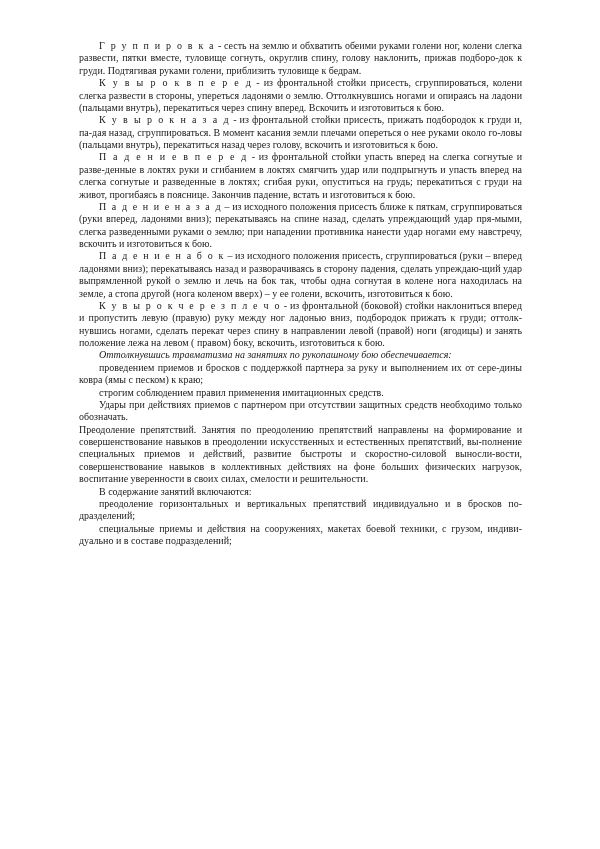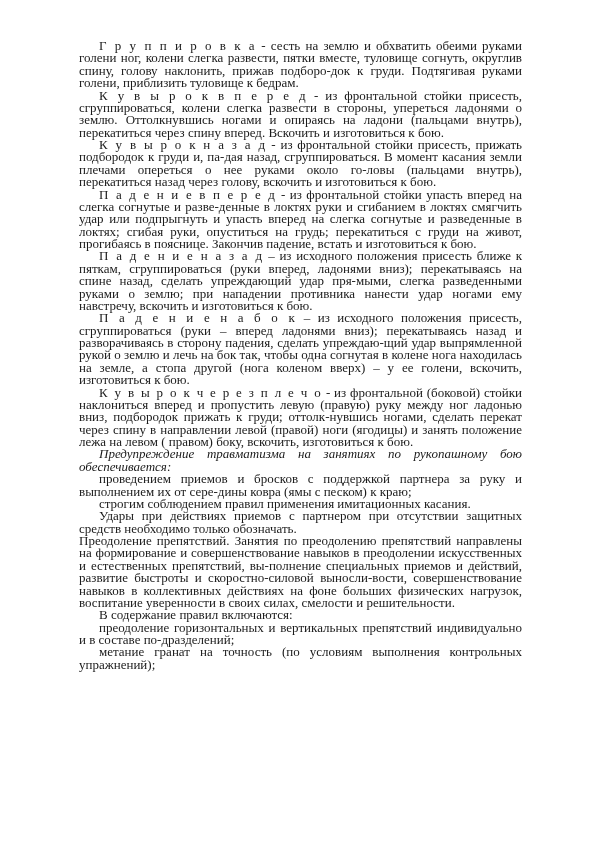--- a/index.html
+++ b/index.html
@@ -18,21 +18,21 @@
   }
   .page {
     position: relative;
     width: 600px;
     height: 849px;
     box-sizing: border-box;
     padding: 40px 78px 0 79px;
     background: #ffffff;
   }
   .doc-body {
-    font-size: 13px;
+    font-size: 10px;
     line-height: 12.37px;
     text-align: justify;
     text-justify: inter-word;
     hyphens: manual;
   }
   p {
     margin: 0;
     text-indent: 20px;
   }
   p.noindent {
@@ -65,36 +65,36 @@
     <p><span class="spaced">К у в ы р о к   н а з а д</span><span> - из фронтальной стойки присесть, прижать подбородок к груди и, па-дая назад, сгруппироваться. В момент касания земли плечами опереться о нее руками около го-ловы (пальцами внутрь), перекатиться назад через голову, вскочить и изготовиться к бою.</span></p>
 
     <p><span class="spaced">П а д е н и е   в п е р е д</span><span> - из фронтальной стойки упасть вперед на слегка согнутые и разве-денные в локтях руки и сгибанием в локтях смягчить удар или подпрыгнуть и упасть вперед на слегка согнутые и разведенные в локтях; сгибая руки, опуститься на грудь; перекатиться с груди на живот, прогибаясь в пояснице. Закончив падение, встать и изготовиться к бою.</span></p>
 
     <p><span class="spaced">П а д е н и е   н а з а д</span><span> – из исходного положения присесть ближе к пяткам, сгруппироваться (руки вперед, ладонями вниз); перекатываясь на спине назад, сделать упреждающий удар пря-мыми, слегка разведенными руками о землю; при нападении противника нанести удар ногами ему навстречу, вскочить и изготовиться к бою.</span></p>
 
     <p><span class="spaced">П а д е н и е  н а   б о к</span><span> – из исходного положения присесть, сгруппироваться (руки – вперед ладонями вниз); перекатываясь назад и разворачиваясь в сторону падения, сделать упреждаю-щий удар выпрямленной рукой о землю и лечь на бок так, чтобы одна согнутая в колене нога находилась на земле, а стопа другой (нога коленом вверх) – у ее голени, вскочить, изготовиться к бою.</span></p>
 
     <p><span class="spaced">К у в ы р о к   ч е р е з   п л е ч о</span><span> - из фронтальной (боковой) стойки наклониться вперед и пропустить левую (правую) руку между ног ладонью вниз, подбородок прижать к груди; оттолк-нувшись ногами, сделать перекат через спину в направлении левой (правой) ноги (ягодицы) и занять положение лежа на левом ( правом) боку, вскочить, изготовиться к бою.</span></p>
 
-    <p><span class="italic">Предупреждение травматизма на занятиях по рукопашному бою обеспечивается:</span></p>
+    <p><span class="italic">Оттолкнувшись травматизма на занятиях по рукопашному бою обеспечивается:</span></p>
 
 
 
 
     <p>проведением приемов и бросков с поддержкой партнера за руку и выполнением их от сере-дины ковра (ямы с песком) к краю;</p>
 
 
-    <p>строгим соблюдением правил применения имитационных касания.</p>
+    <p>строгим соблюдением правил применения имитационных средств.</p>
 
     <p>Удары при действиях приемов с партнером при отсутствии защитных средств необходимо только обозначать.</p>
 
     <p class="noindent"><span class="bold">Преодоление препятствий</span><span>. Занятия по преодолению препятствий направлены на формирование и совершенствование навыков в преодолении искусственных и естественных препятствий, вы-полнение специальных приемов и действий, развитие быстроты и скоростно-силовой выносли-вости, совершенствование навыков в коллективных действиях на фоне больших физических нагрузок, воспитание уверенности в своих силах, смелости и решительности.</span></p>
 
 
-    <p>В содержание правил включаются:</p>
+    <p>В содержание занятий включаются:</p>
 
-    <p>преодоление горизонтальных и вертикальных препятствий индивидуально и в составе по-дразделений;</p>
+    <p>преодоление горизонтальных и вертикальных препятствий индивидуально и в бросков по-дразделений;</p>
 
+    <p>специальные приемы и действия на сооружениях, макетах боевой техники, с грузом, индиви-дуально и в составе подразделений;</p>
 
-    <p>метание гранат на точность (по условиям выполнения контрольных упражнений);</p>
 
   </div>
 </div>
 
 </body></html>

